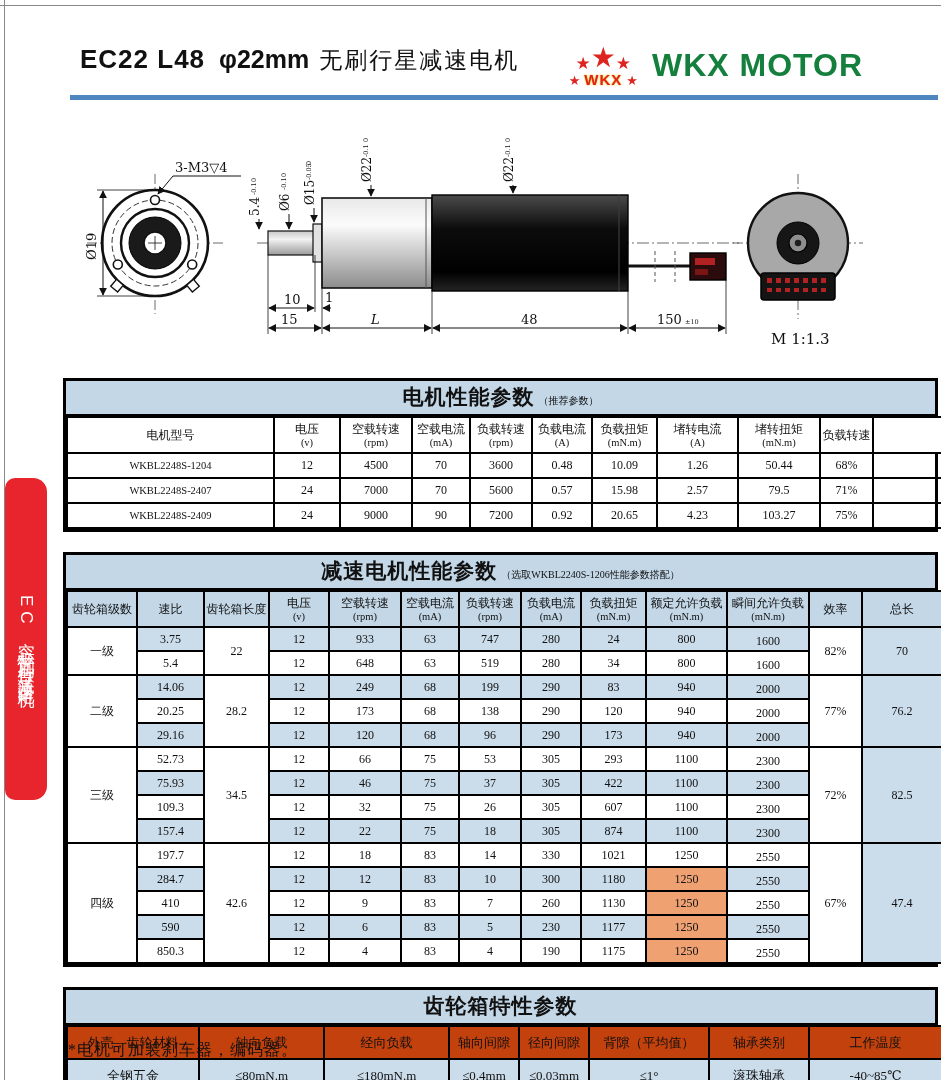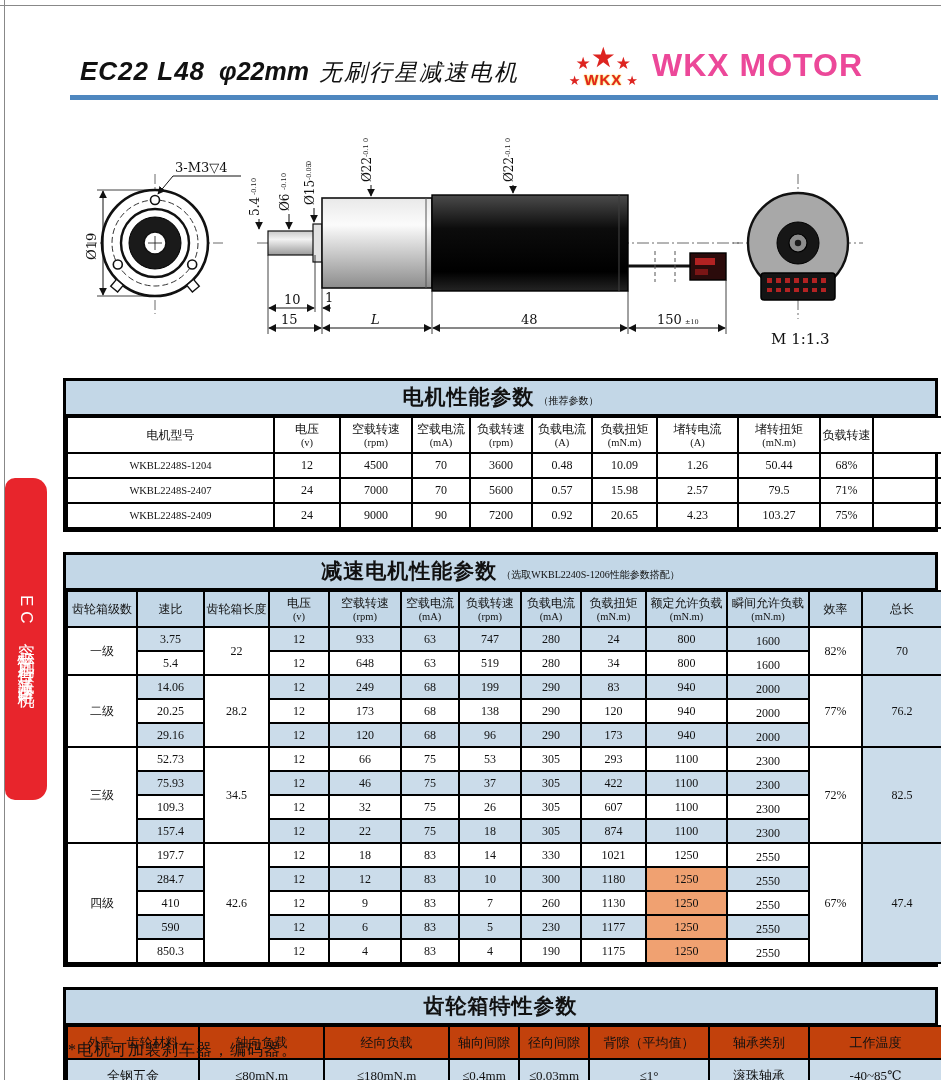--- a/index.html
+++ b/index.html
@@ -2,34 +2,34 @@
 <html><head>
 <meta charset="utf-8">
 <style>
   html,body{margin:0;padding:0;background:#e9e9e9;}
   .page{position:relative;width:941px;height:1080px;background:#fff;overflow:hidden;
         font-family:"Liberation Serif","DejaVu Serif",serif;color:#111;}
   .hairline-left{position:absolute;left:4px;top:0;bottom:0;width:1px;background:#888;}
   .hairline-top{position:absolute;left:0;top:5px;right:0;height:1px;background:#888;}
 
   
-  .title-block{position:absolute;left:80px;top:56px;white-space:nowrap;font-style:italic;}
+  .title-block{position:absolute;left:80px;top:44px;white-space:nowrap;}
   .title-model{font-family:"Liberation Sans","DejaVu Sans",sans-serif;font-weight:900;font-size:26px;letter-spacing:1px;}
   .title-dia{font-family:"Liberation Sans","DejaVu Sans",sans-serif;font-weight:900;font-size:25px;margin-left:14px;}
   .title-cn{font-size:23px;font-weight:400;margin-left:10px;letter-spacing:2px;}
   .blue-rule{position:absolute;left:70px;right:3px;top:95px;height:5px;background:#4E87BF;}
 
   .logo{position:absolute;right:78px;top:44px;display:flex;align-items:center;gap:14px;}
   .star-badge{display:flex;flex-direction:column;align-items:center;line-height:1;color:#DD2420;}
   .star-row{display:flex;align-items:flex-end;gap:2px;}
   .st-s{font-size:17px;} .st-b{font-size:28px;margin:0 -2px;} .st-t{font-size:13px;}
   .badge-text{font-family:"Liberation Sans",sans-serif;font-weight:bold;font-size:15px;letter-spacing:1px;
               color:#E02420;text-shadow:0 0 1px #f5c518,0 0 2px #f5c518;margin:0 2px;}
   .brand{font-family:"Liberation Sans","DejaVu Sans",sans-serif;font-weight:800;font-size:32px;
-         color:#ec4899;letter-spacing:1px;}
+         color:#15803d;letter-spacing:1px;}
 
   
   .side-tab{position:absolute;left:5px;top:478px;width:42px;height:322px;background:#E8252C;
             border-radius:10px 14px 14px 10px;color:#fff;display:flex;align-items:center;justify-content:center;
             writing-mode:vertical-rl;text-orientation:mixed;font-family:"Liberation Sans",sans-serif;
             font-size:17px;letter-spacing:5px;}
 
   
   .drawing{position:absolute;left:63px;top:112px;width:875px;height:252px;}
   .dimtxt{font-family:"DejaVu Serif","Liberation Serif",serif;font-size:12px;fill:#111;}

